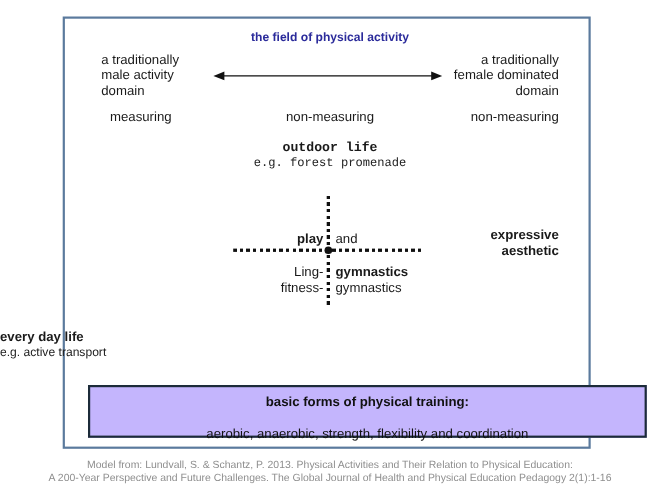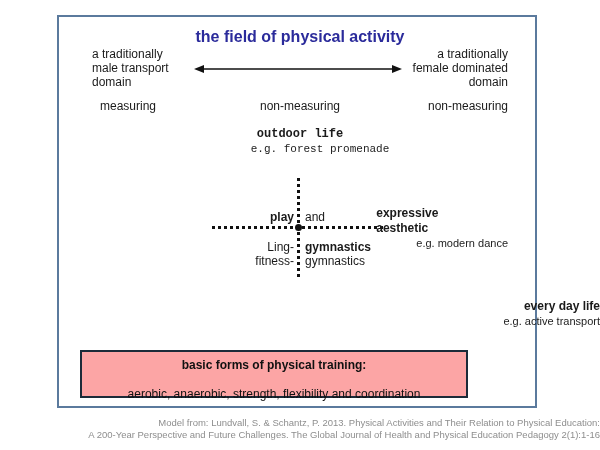--- a/index.html
+++ b/index.html
@@ -25,21 +25,21 @@
     border: 2px solid #5b7a9d;
     background: #ffffff;
     box-sizing: border-box;
   }
   .title {
     position: absolute;
     left: 0;
     top: 28px;
     width: 600px;
     text-align: center;
-    font-size: 16px;
+    font-size: 11px;
     font-weight: bold;
     color: #2b2b9b;
   }
   .txt { font-size: 12px; line-height: 14px; }
   .left-domain {
     position: absolute;
     left: 92px;
     top: 47px;
     text-align: left;
   }
@@ -55,25 +55,25 @@
     top: 62px;
     width: 210px;
     height: 14px;
   }
   .measuring-left   { position: absolute; left: 100px;  top: 99px; }
   .measuring-center { position: absolute; left: 0; width: 600px; text-align: center; top: 99px; }
   .measuring-right  { position: absolute; right: 92px; top: 99px; }
 
   .node { line-height: 15px; }
   .node .lbl { font-size: 12px; font-weight: bold; }
-  .node .ex  { font-size: 11px; color: #222; margin-left: 40px; }
+  .node .ex  { font-size: 11px; color: #222; }
   .node-top    { position: absolute; left: 0; width: 600px; text-align: center; top: 127px; font-family: Liberation Mono, monospace; }
-  .node-bottom { position: absolute; left: 0; width: 600px; text-align: right; top: 299px; }
+  .node-bottom { position: absolute; left: 0; width: 600px; text-align: left; top: 299px; }
   .node-left   { position: absolute; left: 92px; top: 214px; text-align: left; }
-  .node-right  { position: absolute; right: 92px; top: 206px; text-align: left; }
+  .node-right  { position: absolute; right: 92px; top: 206px; text-align: right; }
 
   .v-dotted {
     position: absolute;
     left: 297px;
     top: 178px;
     width: 3px;
     height: 100px;
     background: repeating-linear-gradient(to bottom, #111 0 3px, transparent 3px 6px);
   }
   .h-dotted {
@@ -109,62 +109,62 @@
     font-size: 12px;
     line-height: 14px;
   }
   .cross-row2 { margin-top: 16px; }
   .b { font-weight: bold; }
 
   .training-box {
     position: absolute;
     left: 80px;
     top: 350px;
-    width: 388px;
+    width: 508px;
     height: 48px;
-    background: #fca5a5;
+    background: #c4b5fd;
     border: 2px solid #1c2b39;
     box-sizing: border-box;
     text-align: center;
   }
   .training-box .box-title {
     margin-top: 6px;
     font-size: 12px;
     font-weight: bold;
     color: #111;
   }
   .training-box .box-content {
     margin-top: 15px;
     font-size: 12px;
     color: #111;
   }
   .citation {
     position: absolute;
     left: 0;
     top: 417px;
     width: 600px;
-    text-align: right;
+    text-align: center;
     font-size: 9.5px;
     line-height: 12px;
     color: #8e8e8e;
   }
   .citation .it { }
 </style>
 </head>
 <body>
 
 <div class="canvas">
 
   <div class="frame"></div>
 
   <div class="title">the field of physical activity</div>
 
   <div class="left-domain txt">
     <div>a traditionally</div>
-    <div>male transport</div>
+    <div>male activity</div>
     <div>domain</div>
   </div>
 
   <div class="arrow-wrap">
     <svg width="210" height="14" viewBox="0 0 210 14">
       <line x1="9" y1="7" x2="201" y2="7" stroke="#111" stroke-width="1.3"></line>
       <polygon points="1,7 11,3 11,11" fill="#111"></polygon>
       <polygon points="209,7 199,3 199,11" fill="#111"></polygon>
     </svg>
   </div>
@@ -196,21 +196,20 @@
   <div class="cross-col-right">
     <div>and</div>
     <div class="cross-row2 b">gymnastics</div>
     <div>gymnastics</div>
   </div>
 
 
   <div class="node node-right">
     <div class="lbl">expressive</div>
     <div class="lbl">aesthetic</div>
-    <div class="ex">e.g. modern dance</div>
   </div>
 
   <div class="node node-bottom">
     <div class="lbl">every day life</div>
     <div class="ex">e.g. active transport</div>
   </div>
 
   <div class="training-box">
     <div class="box-title">basic forms of physical training:</div>
     <div class="box-content">aerobic, anaerobic, strength, flexibility and coordination</div>

